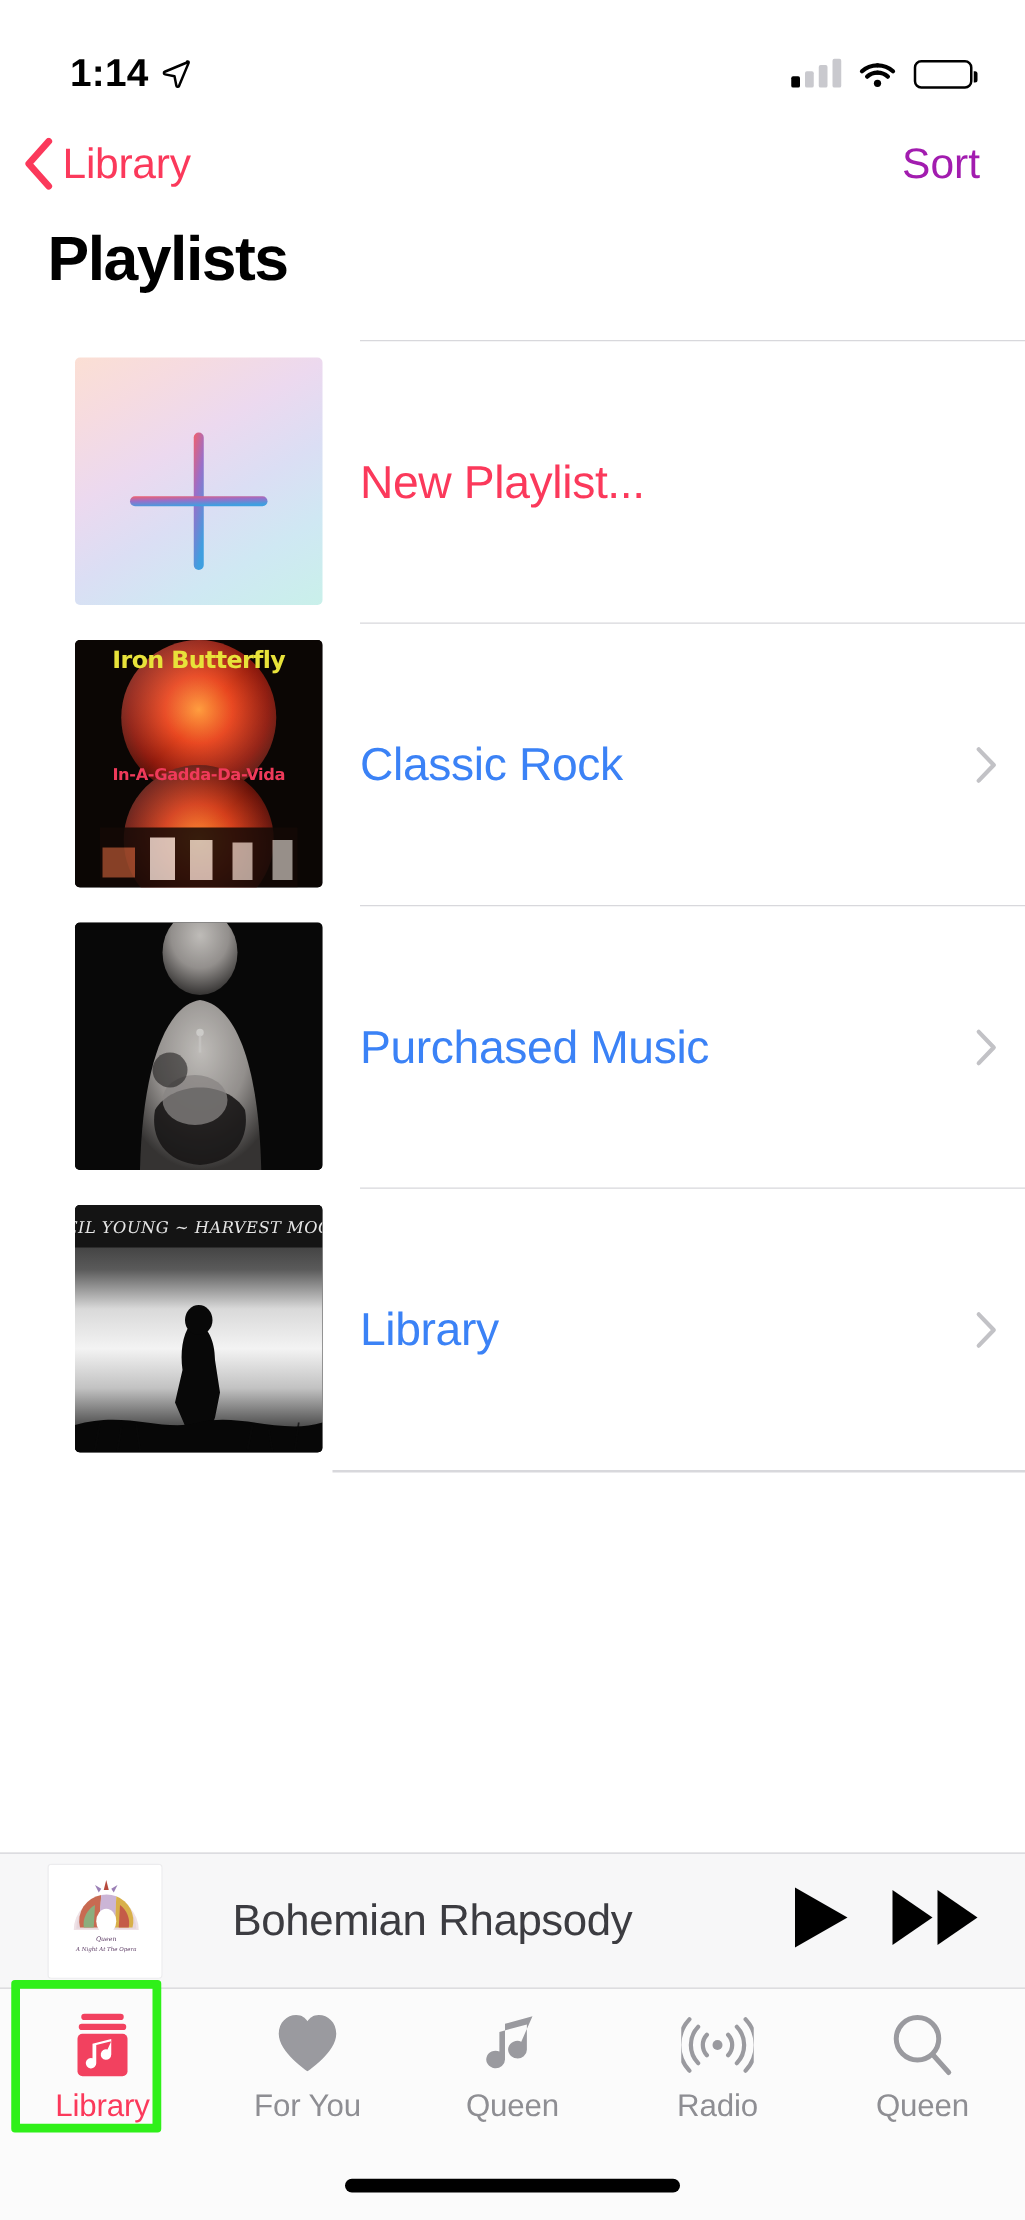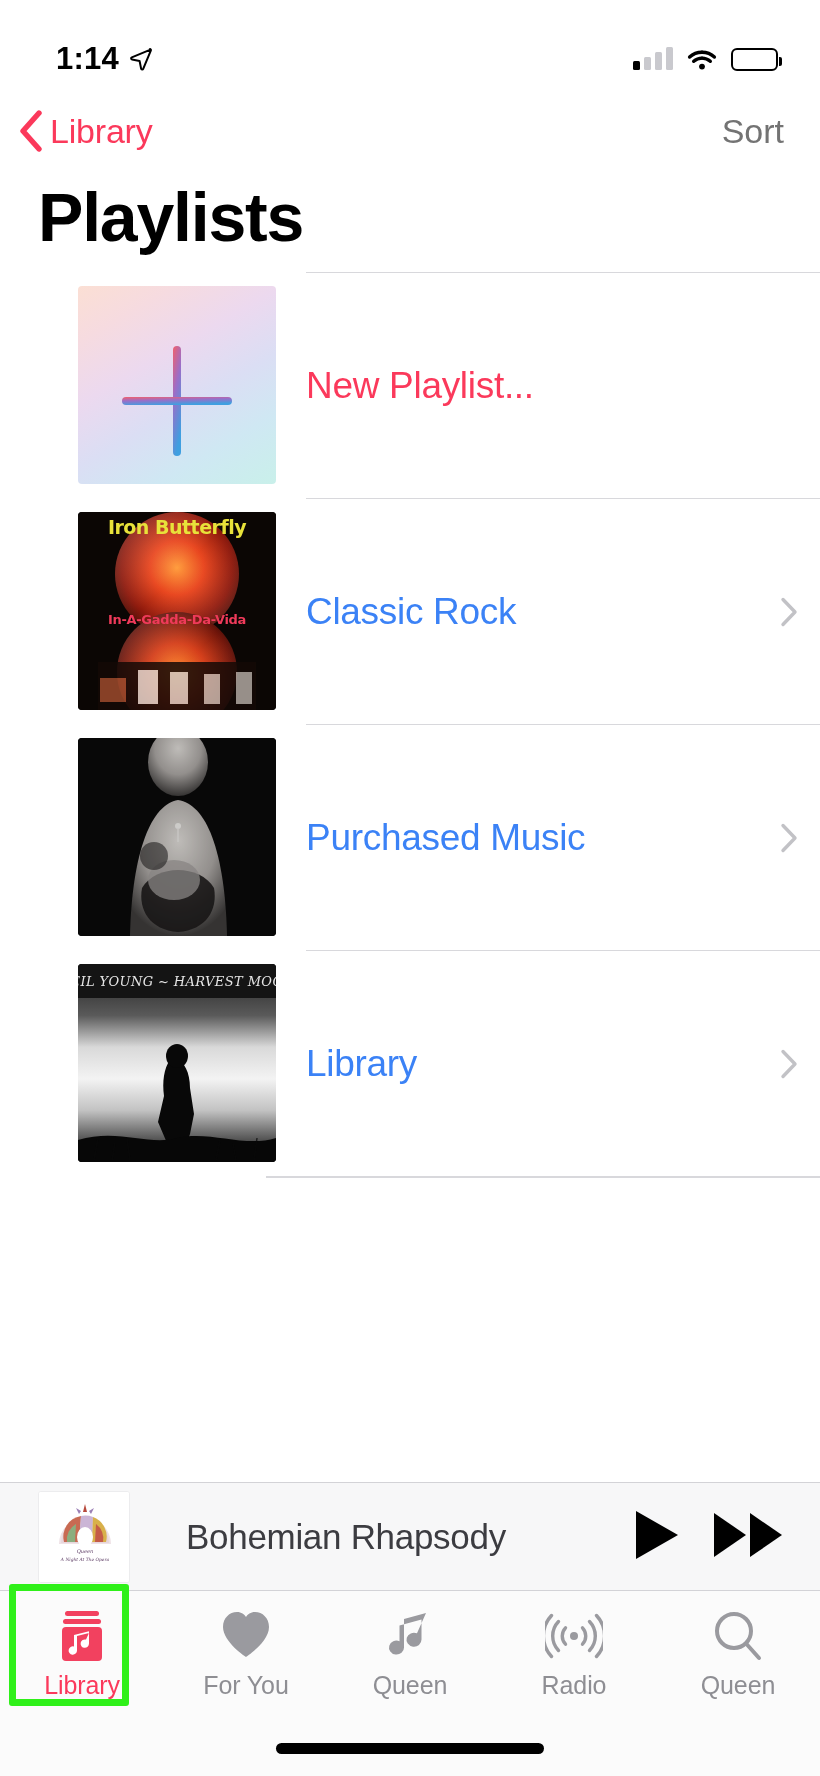--- a/index.html
+++ b/index.html
@@ -38,33 +38,33 @@
 
   
   .navbar {
     position:absolute; top: 92px; left:0; width: 820px; height: 78px;
     display:flex; align-items:center; justify-content:space-between;
     padding: 0 36px 0 18px;
   }
   .nav-back { display:flex; align-items:center; gap: 6px; cursor:pointer; }
   .nav-chev { width: 26px; height: 42px; display:block; }
   .nav-back-label { font-size: 34px; color:#fb395b; letter-spacing:-0.2px; }
-  .nav-sort { font-size: 34px; color:#737373; cursor:pointer; }
+  .nav-sort { font-size: 34px; color:#a21caf; cursor:pointer; }
 
   
   .big-title {
     position:absolute; top: 178px; left: 38px;
-    font-size: 68px; font-weight: 700; color:#000; letter-spacing:-1.2px;
+    font-size: 50px; font-weight: 700; color:#000; letter-spacing:-1.2px;
   }
 
   
   .list { position:absolute; top: 272px; left:0; width: 820px; }
   .row { position: relative; display:flex; align-items:center; height: 226px; padding-left: 40px; }
   .row-art {
-    width: 198px; height: 198px; margin-left: 38px; flex: 0 0 198px;
+    width: 198px; height: 198px; margin-left: 20px; flex: 0 0 198px;
     border-radius: 4px; overflow: hidden; position: relative;
     background:#111;
   }
   .row-body {
     flex: 1 1 auto; height: 226px; margin-left: 30px;
     display:flex; align-items:center; justify-content: space-between;
     border-top: 1.5px solid #d8d8dc; padding-right: 22px;
   }
   .row:first-child .row-body { border-top: 1.5px solid #d8d8dc; }
   .row-title { font-size: 37px; color:#3b82f6; letter-spacing:-0.3px; }

